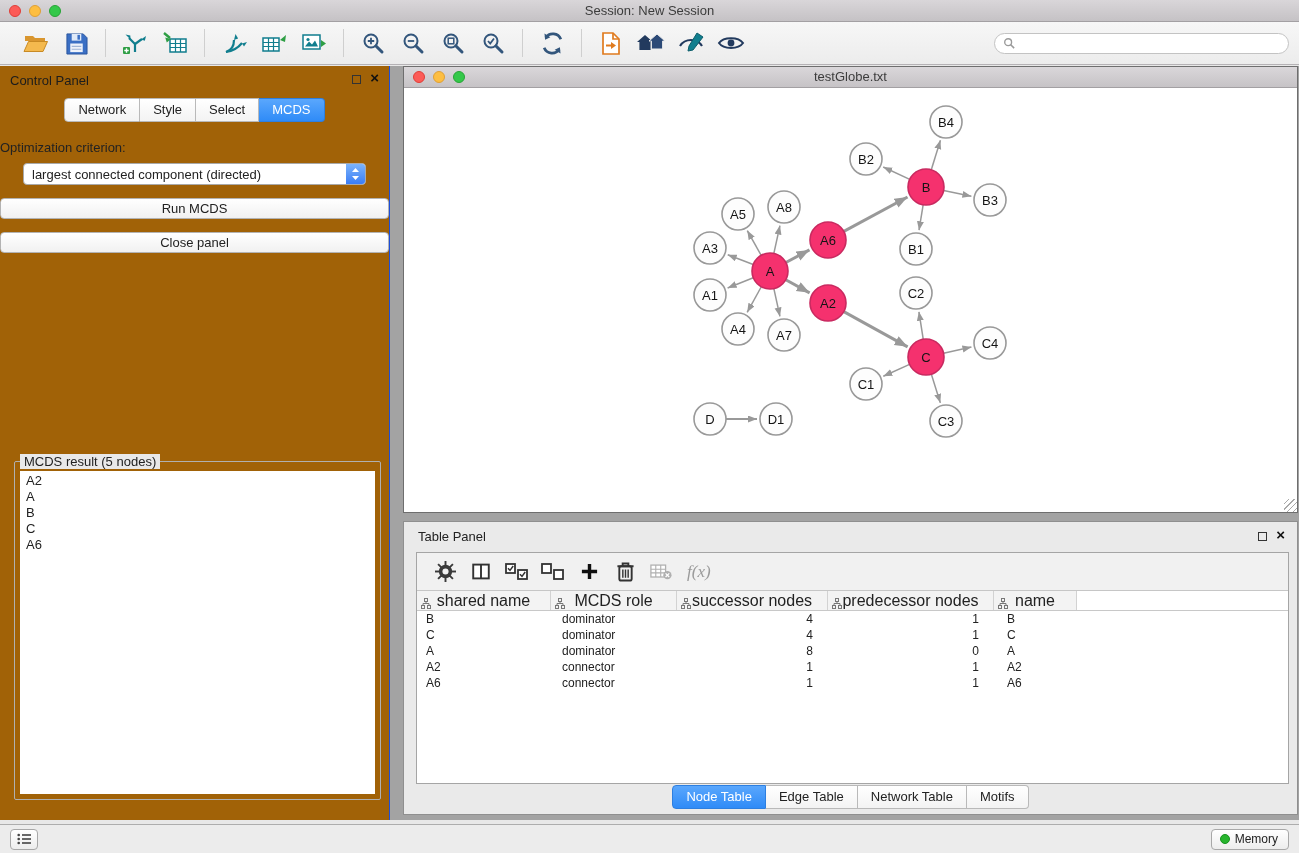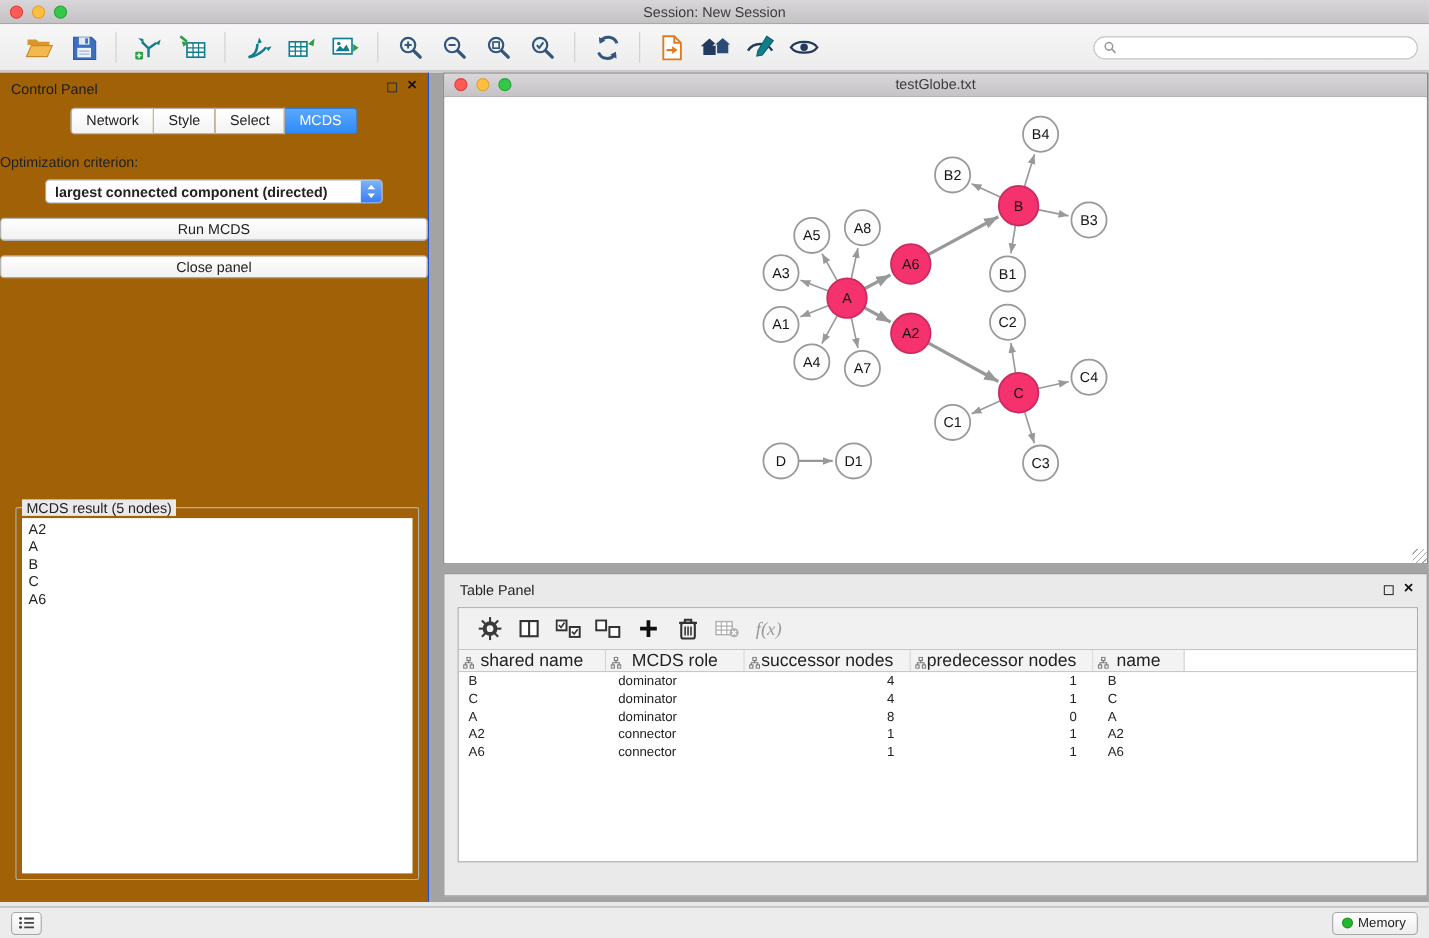--- a/index.html
+++ b/index.html
@@ -42,22 +42,22 @@
   .xbtn { font-weight:bold; font-size:15px; line-height:12px; color:#111; }
 
   .seg { display:flex; justify-content:center; margin-top:4px; }
   .seg .tab { padding:3px 13px 4px; font-size:13px; background:linear-gradient(#ffffff,#f3f3f3);
     border:1px solid #b9b9b9; border-left:none; color:#222; }
   .seg .tab:first-child { border-left:1px solid #b9b9b9; border-radius:4px 0 0 4px; }
   .seg .tab:last-child { border-radius:0 4px 4px 0; }
   .seg .tab.active { background:linear-gradient(#5aa7fd,#2f8bf7); color:#fff; border-color:#2d7fe0; }
 
   .opt-label { margin-top:18px; }
-  .dropdown { margin:8px auto 0; width:307px; height:22px; background:#fff;
-    border:1px solid #a9a9a9; border-radius:4px; display:flex; align-items:center;font-weight:bold; }
+  .dropdown { margin:8px auto 0; width:343px; height:22px; background:#fff;
+    border:1px solid #a9a9a9; border-radius:4px; display:flex; align-items:center; }
   .dropdown .dd-text { padding-left:8px; flex:1; font-size:13px; white-space:nowrap; }
   .dd-stepper { width:19px; height:20px; border-radius:0 3px 3px 0;
     background:linear-gradient(#7cb4fa,#3a7df6); display:flex; align-items:center; justify-content:center; }
   .btn-row { display:flex; justify-content:center; gap:13px; margin-top:13px;flex-direction:column; }
   .mac-btn { height:21px; padding:0 15px; font-size:13px; color:#222;
     background:linear-gradient(#ffffff,#f1f1f1); border:1px solid #b3b3b3; border-radius:4px;
     font-family:"Liberation Sans", sans-serif; }
 
   .fieldset { position:absolute; left:14px; right:8px; top:395px; bottom:20px;
     border:1px solid #b0b0b0; border-radius:2px; }
@@ -566,20 +566,26 @@
             <div class="trow">
               <div class="tcell c0">A6</div>
               <div class="tcell c1">connector</div>
               <div class="tcell c2">1</div>
               <div class="tcell c3">1</div>
               <div class="tcell c4">A6</div>
             </div>
           </div>
       </div>
 
+      <div class="tp-tabs seg">
+        <span class="tab active">Node Table</span>
+        <span class="tab">Edge Table</span>
+        <span class="tab">Network Table</span>
+        <span class="tab">Motifs</span>
+      </div>
     </div>
   </div>
 </div>
 
 <div class="statusbar">
   <div class="sb-btn">
     <svg width="14" height="12" viewBox="0 0 14 12">
       <circle cx="1.7" cy="2" r="1.3" fill="#444"></circle>
         <path d="M5 2h9" stroke="#444" stroke-width="1.6"></path>
       <circle cx="1.7" cy="6" r="1.3" fill="#444"></circle>

